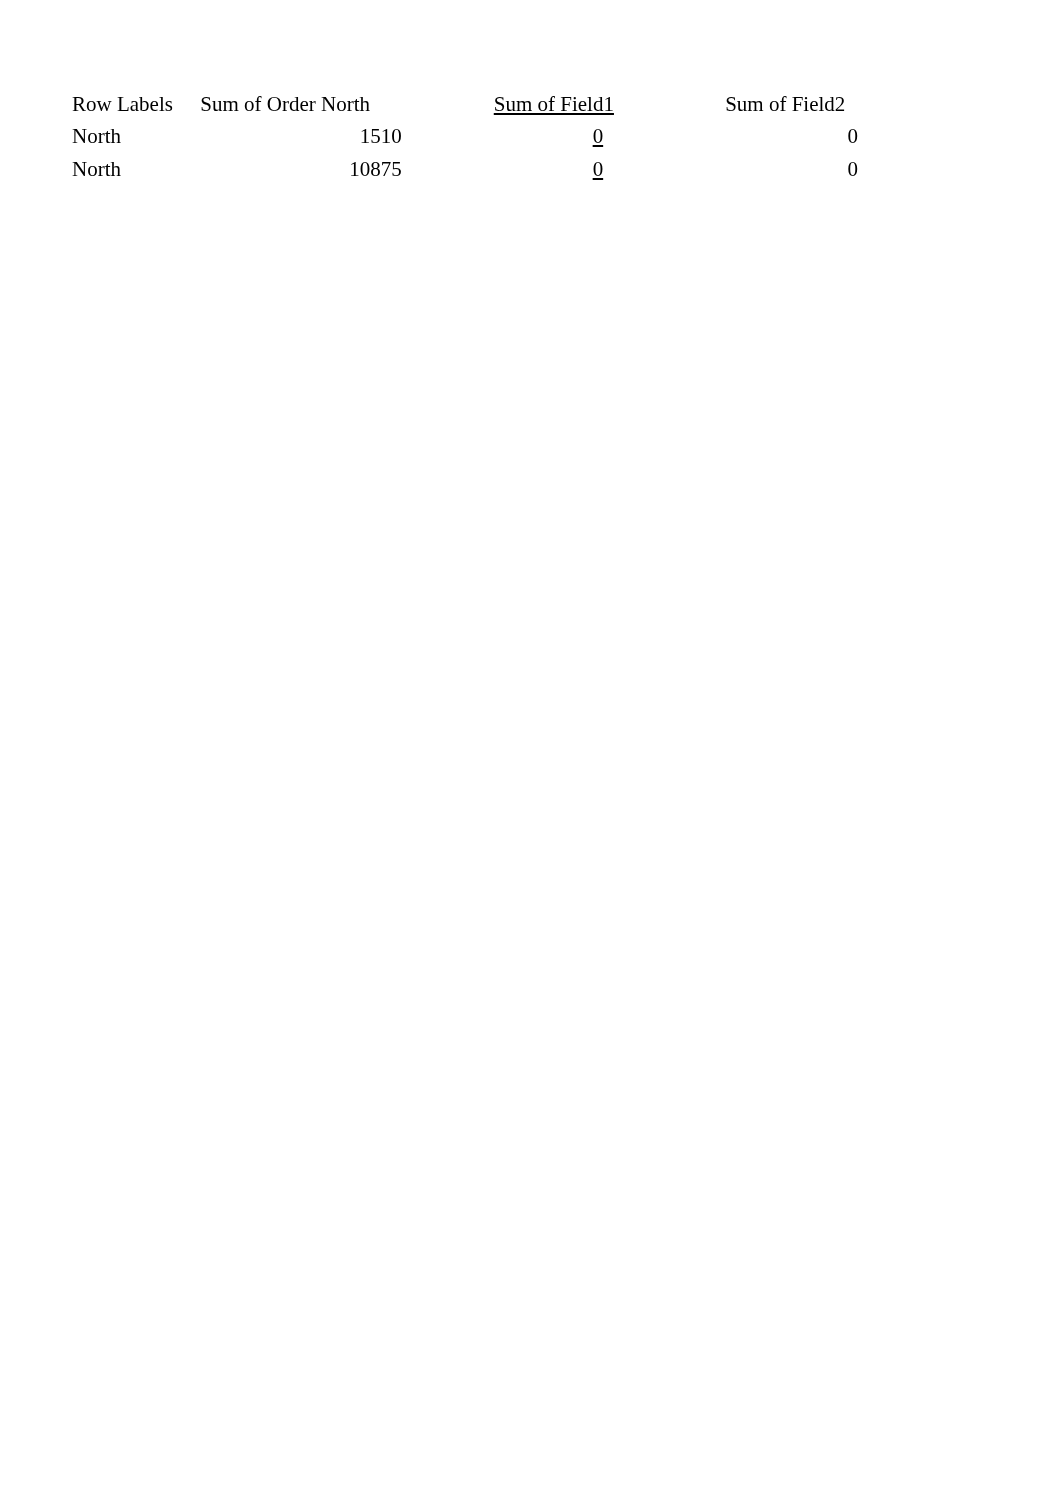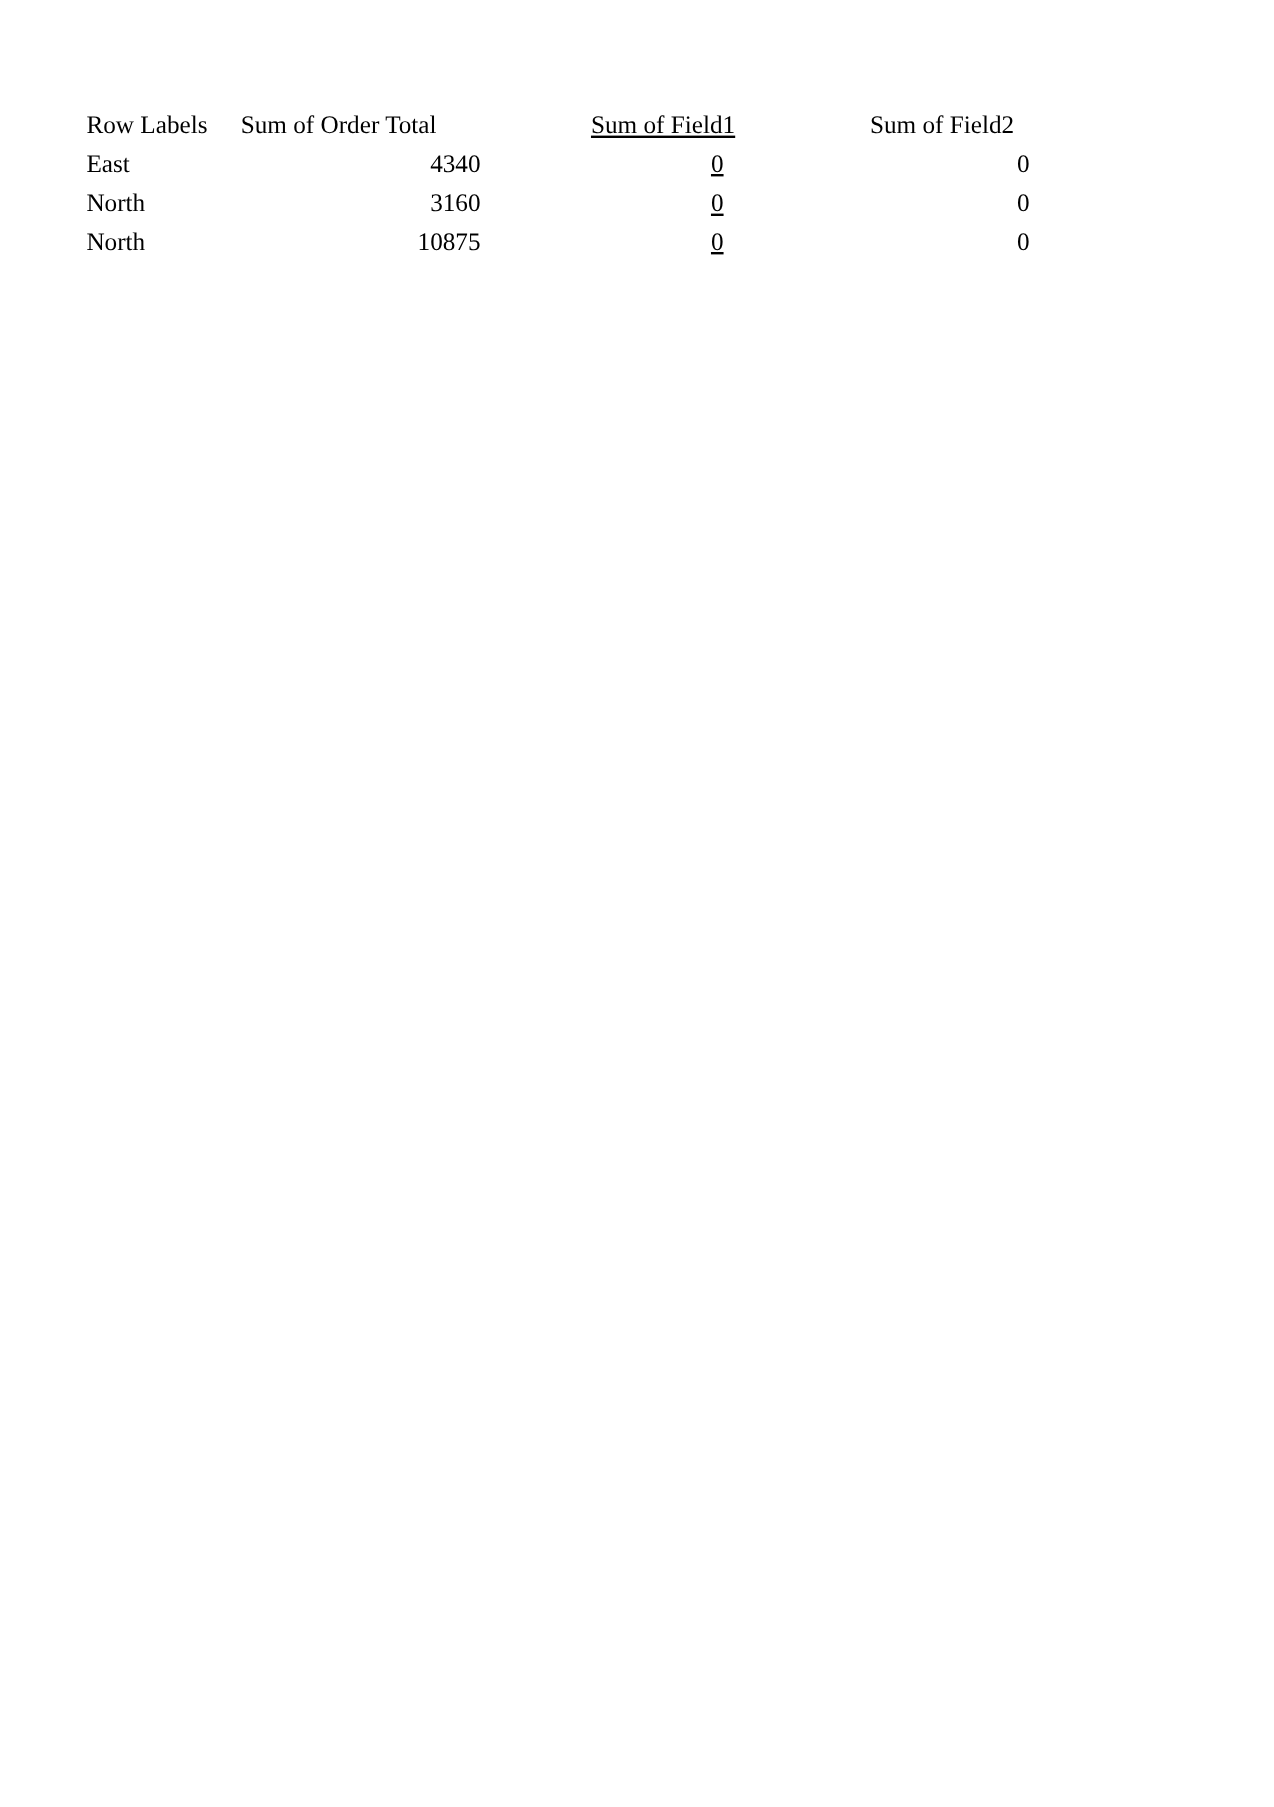--- a/index.html
+++ b/index.html
@@ -45,35 +45,29 @@
     table.pivot tbody .col-f2 { padding-right: 4px; }
   </style>
 </head>
 <body>
 
 <div class="sheet">
   <table class="pivot">
     <thead>
       <tr>
         <td class="col-label">Row Labels</td>
-        <td class="col-amount">Sum of Order Total</td>
+        <td class="col-amount">Sum of Order North</td>
         <td class="col-f1">Sum of Field1</td>
         <td class="col-f2">Sum of Field2</td>
       </tr>
     </thead>
     <tbody>
       <tr>
-        <td class="col-label">East</td>
-        <td class="col-amount">4340</td>
-        <td class="col-f1">0</td>
-        <td class="col-f2">0</td>
-      </tr>
-      <tr>
         <td class="col-label">North</td>
-        <td class="col-amount">3160</td>
+        <td class="col-amount">1510</td>
         <td class="col-f1">0</td>
         <td class="col-f2">0</td>
       </tr>
       <tr>
         <td class="col-label">North</td>
         <td class="col-amount">10875</td>
         <td class="col-f1">0</td>
         <td class="col-f2">0</td>
       </tr>
     </tbody>

